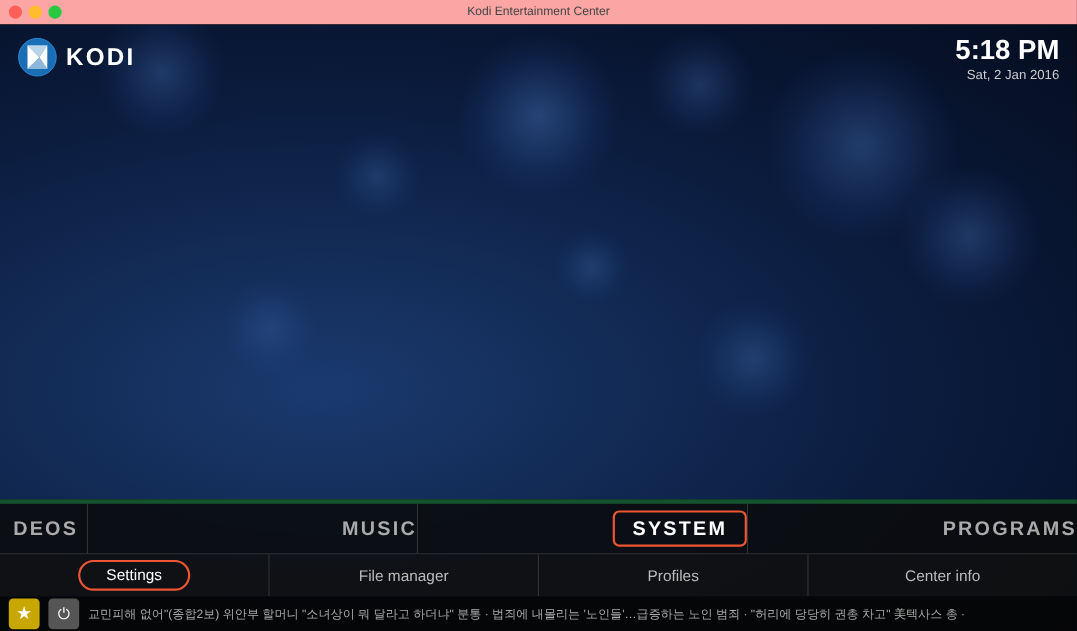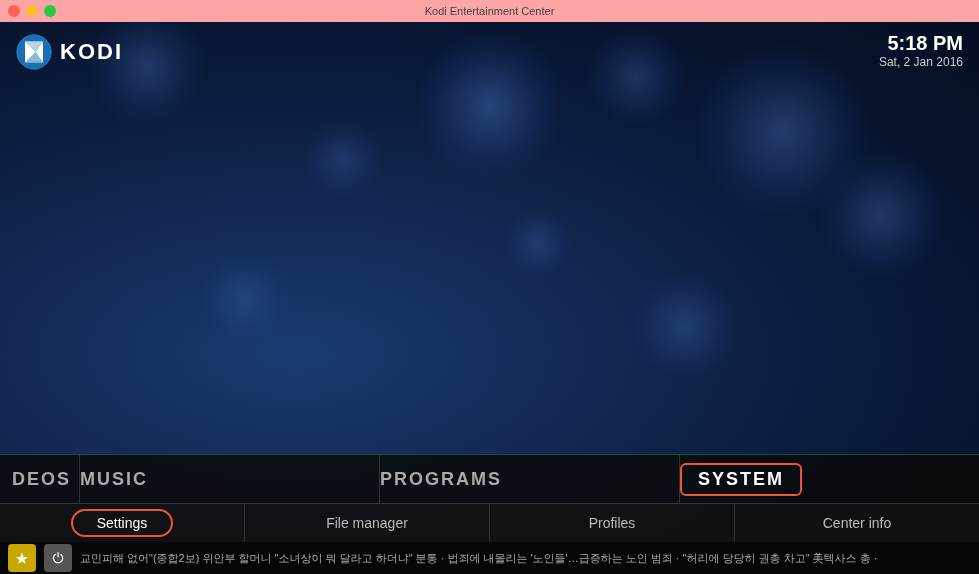--- a/index.html
+++ b/index.html
@@ -98,50 +98,50 @@
     
     #clock-area {
       position: absolute;
       top: 10px;
       right: 16px;
       z-index: 5;
       text-align: right;
     }
 
     #clock-time {
-      font-size: 20px;
+      font-size: 25px;
       font-weight: bold;
       color: #fff;
     }
 
     #clock-date {
       font-size: 12px;
       color: #ccc;
     }
 
     
     #navbar {
       position: absolute;
       bottom: 70px;
       left: 0;
       width: 100%;
       height: 50px;
       background: rgba(10, 10, 10, 0.85);
       display: flex;
       align-items: center;
       z-index: 5;
-      border-top: 1px solid #14532d;
+      border-top: 4px solid #14532d;
       border-bottom: 1px solid #333;
     }
 
     .nav-item {
       flex: 1;
       display: flex;
       align-items: center;
-      justify-content: flex-start;
+      justify-content: flex-end;
       height: 100%;
       border-right: 1px solid #333;
       cursor: pointer;
     }
 
     .nav-item:last-child {
       border-right: none;
     }
 
     .nav-label {
@@ -308,30 +308,30 @@
   <div id="navbar">
 
     <div class="nav-item nav-partial" style="flex:0 0 80px; justify-content:flex-end; padding-right:8px;">
       <span class="nav-label">DEOS</span>
     </div>
 
     <div class="nav-item">
       <span class="nav-label">MUSIC</span>
     </div>
 
-    <div class="nav-item">
-      <span class="nav-label">PROGRAMS</span>
-    </div>
-
     <div class="nav-item system-active">
       <div class="nav-system-wrapper">
         <span class="nav-label" style="color:#fff;">SYSTEM</span>
       </div>
     </div>
 
+    <div class="nav-item">
+      <span class="nav-label">PROGRAMS</span>
+    </div>
+
   </div>
 
   <div id="subnav">
 
     <div class="subnav-item active-sub">
       <div class="subnav-settings-wrapper">
         <span class="subnav-label" style="color:#fff;">Settings</span>
       </div>
     </div>
 

